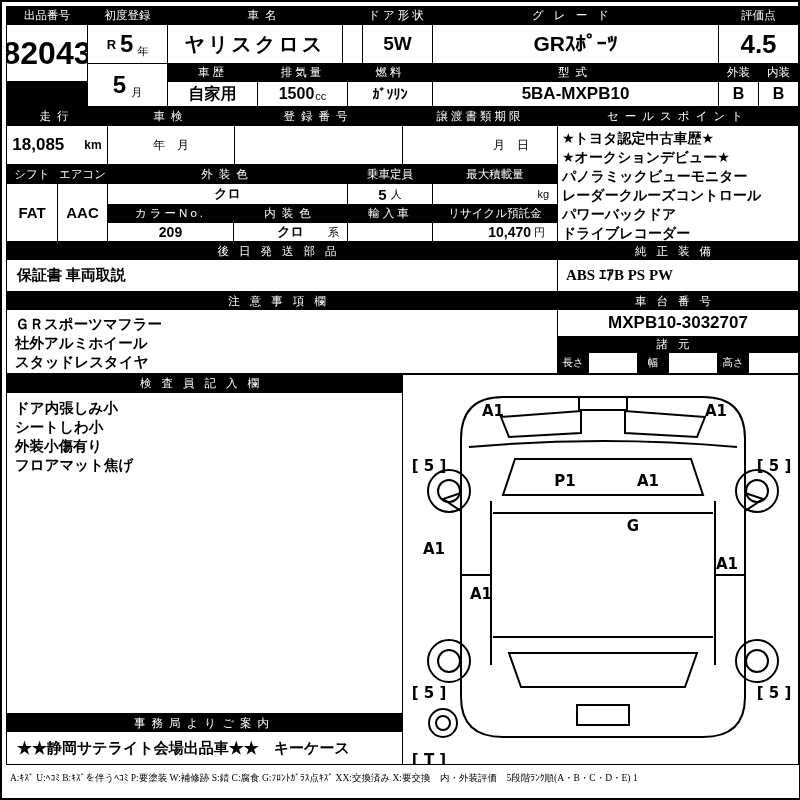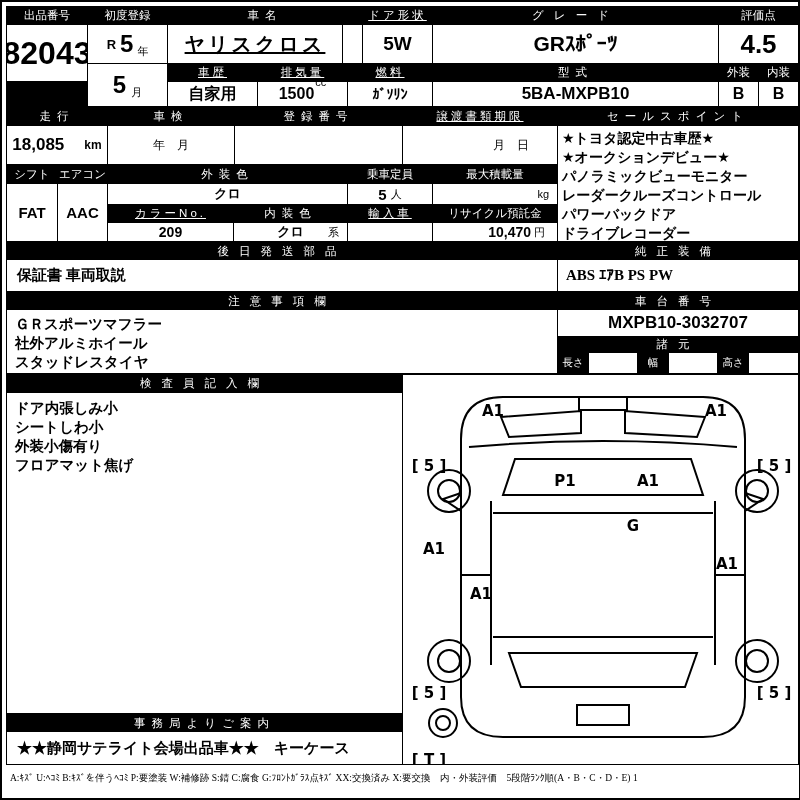--- a/index.html
+++ b/index.html
@@ -12,21 +12,21 @@
     position:absolute; box-sizing:border-box; border:1px solid #000;
     display:flex; align-items:center; justify-content:center;
     overflow:hidden; background:#fff; white-space:nowrap;
   }
   .hd { background:#000; color:#fff; font-size:11.5px; font-weight:normal; }
   .blk { background:#000; }
   .v { font-weight:bold; }
   .left { justify-content:flex-start;font-family:Liberation Serif, serif; }
   .right { justify-content:flex-end; }
   .col { flex-direction:column; align-items:flex-start; justify-content:flex-start; }
-  .ls1 { letter-spacing:3px;text-decoration:underline; }
+  .ls1 { letter-spacing:3px; }
   .ls2 { letter-spacing:6px; }
   .ls3 { letter-spacing:10px; }
   .sales-item { font-weight:bold; font-size:14px; line-height:19px; padding-left:4px; white-space:nowrap; }
   .note-item  { font-weight:bold; font-size:14.5px; line-height:19px; padding-left:8px; white-space:nowrap; }
   #diagram { display:block; }
   .mark { position:absolute; transform:translate(-50%,-50%); font-weight:bold; font-size:15px; white-space:nowrap;
           font-family:"DejaVu Sans","Liberation Sans",sans-serif; }
   #legend { border:none; font-size:9.5px; align-items:flex-start; padding:7px 4px; }
 </style>
 </head>
@@ -60,21 +60,21 @@
   <div class="c hd ls1" style="left:255px;top:61px;width:91px;height:19px">排気量</div>
   <div class="c hd ls1" style="left:345px;top:61px;width:86px;height:19px">燃料</div>
   <div class="c hd ls2" style="left:430px;top:61px;width:287px;height:19px">型式</div>
   <div class="c hd" style="left:716px;top:61px;width:41px;height:19px">外装</div>
   <div class="c hd" style="left:756px;top:61px;width:41px;height:19px">内装</div>
 
   <div class="c blk" style="left:4px;top:79px;width:82px;height:26px"></div>
   <div class="c v" style="left:165px;top:79px;width:91px;height:26px;font-size:16px">自家用</div>
   <div class="c" style="left:255px;top:79px;width:91px;height:26px;gap:1px">
     <span class="v" style="font-size:16px">1500</span>
-    <span style="font-size:11px;align-self:flex-end;margin-bottom:18px">cc</span>
+    <span style="font-size:11px;align-self:flex-end;margin-bottom:4px">cc</span>
   </div>
   <div class="c v" style="left:345px;top:79px;width:86px;height:26px;font-size:14px">ｶﾞｿﾘﾝ</div>
   <div class="c v" style="left:430px;top:79px;width:287px;height:26px;font-size:17px">5BA-MXPB10</div>
   <div class="c v" style="left:716px;top:79px;width:41px;height:26px;font-size:16px">B</div>
   <div class="c v" style="left:756px;top:79px;width:41px;height:26px;font-size:16px">B</div>
 
   <div class="c hd ls2" style="left:4px;top:105px;width:102px;height:19px">走行</div>
   <div class="c hd ls2" style="left:105px;top:105px;width:128px;height:19px">車検</div>
   <div class="c hd ls2" style="left:232px;top:105px;width:169px;height:19px">登録番号</div>
   <div class="c hd ls1" style="left:400px;top:105px;width:156px;height:19px">譲渡書類期限</div>

